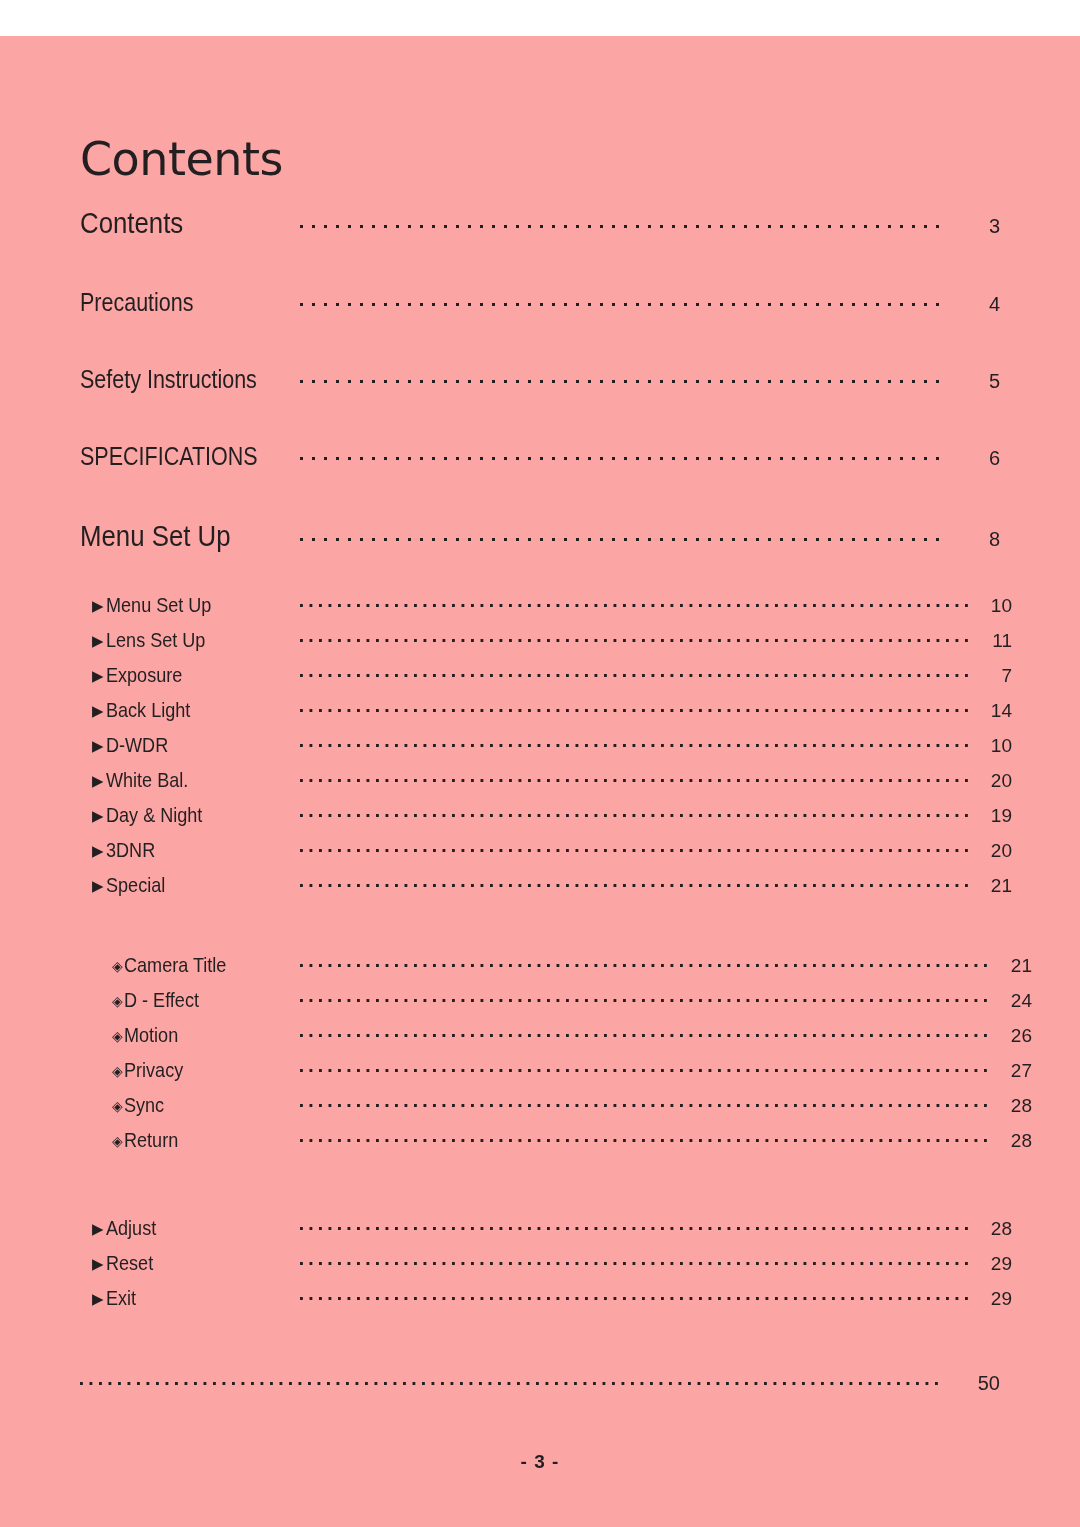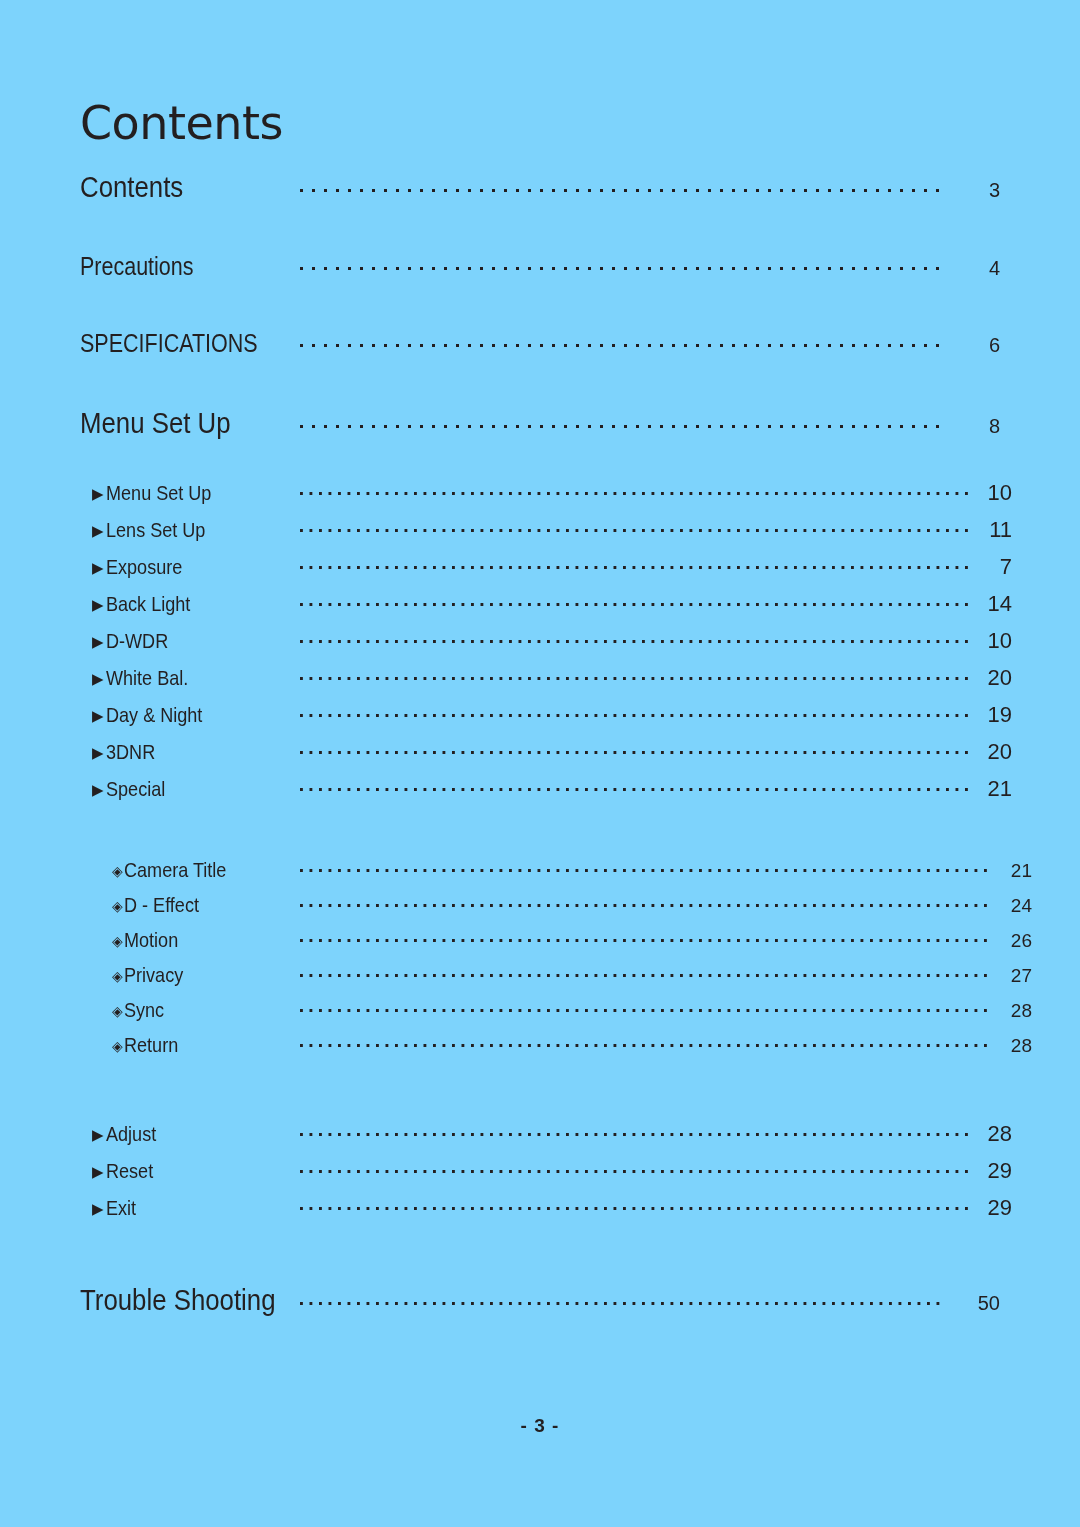--- a/index.html
+++ b/index.html
@@ -12,21 +12,22 @@
     height: 1527px;
     position: relative;
     font-family: "Liberation Sans", sans-serif;
     color: #231f20;
     overflow: hidden;
   }
 
   .page {
     position: absolute;
     inset: 0;
-    background: #7dd3fc;
+    background: #fca5a5;
+    margin-top: 36px;
   }
 
   
   .page-title {
     position: absolute;
     left: 80px;
     top: 100px;
     font-family: "DejaVu Sans", sans-serif;
     font-size: 46px;
     font-weight: 400;
@@ -123,21 +124,21 @@
 
   
   .lvl-major .label-text { font-size: 25px; }
   .lvl-major .pageno { font-size: 20px; width: 44px; }
   .lvl-major .toc-label { width: 220px; align-items: flex-end; }
   .lvl-major .leader { margin-right: 12px; }
 
   
   .lvl-sub { padding-left: 12px; }
   .lvl-sub .label-text { font-size: 21px; }
-  .lvl-sub .pageno { font-size: 22px; width: 34px; }
+  .lvl-sub .pageno { font-size: 19px; width: 34px; }
   .lvl-sub .toc-label { width: 208px; }
   .lvl-sub .leader { margin-right: 6px; }
 
   
   .lvl-subsub { padding-left: 32px; }
   .lvl-subsub .label-text { font-size: 21px; }
   .lvl-subsub .pageno { font-size: 19px; width: 34px; }
   .lvl-subsub .toc-label { width: 188px; }
   .lvl-subsub .leader { margin-right: 6px; }
 
@@ -193,20 +194,27 @@
       </div>
 
       <div class="toc-row lvl-major">
         <span class="toc-label">
           <span class="label-text">Precautions</span>
         </span>
         <span class="leader"></span>
         <span class="pageno">4</span>
       </div>
 
+      <div class="toc-row lvl-major">
+        <span class="toc-label">
+          <span class="label-text">Sefety Instructions</span>
+        </span>
+        <span class="leader"></span>
+        <span class="pageno">5</span>
+      </div>
 
       <div class="toc-row lvl-major">
         <span class="toc-label">
           <span class="label-text">SPECIFICATIONS</span>
         </span>
         <span class="leader"></span>
         <span class="pageno">6</span>
       </div>
 
 
@@ -389,23 +397,20 @@
           <span class="label-text">Exit</span>
         </span>
         <span class="leader leader-dense"></span>
         <span class="pageno">29</span>
       </div>
 
     </div>
 
     <div class="grp-last">
       <div class="toc-row lvl-big">
-        <span class="toc-label">
-          <span class="label-text">Trouble Shooting</span>
-        </span>
         <span class="leader leader-dense"></span>
         <span class="pageno">50</span>
       </div>
     </div>
 
   </div>
 
   <div class="footer">- 3 -</div>
 
 </div>

